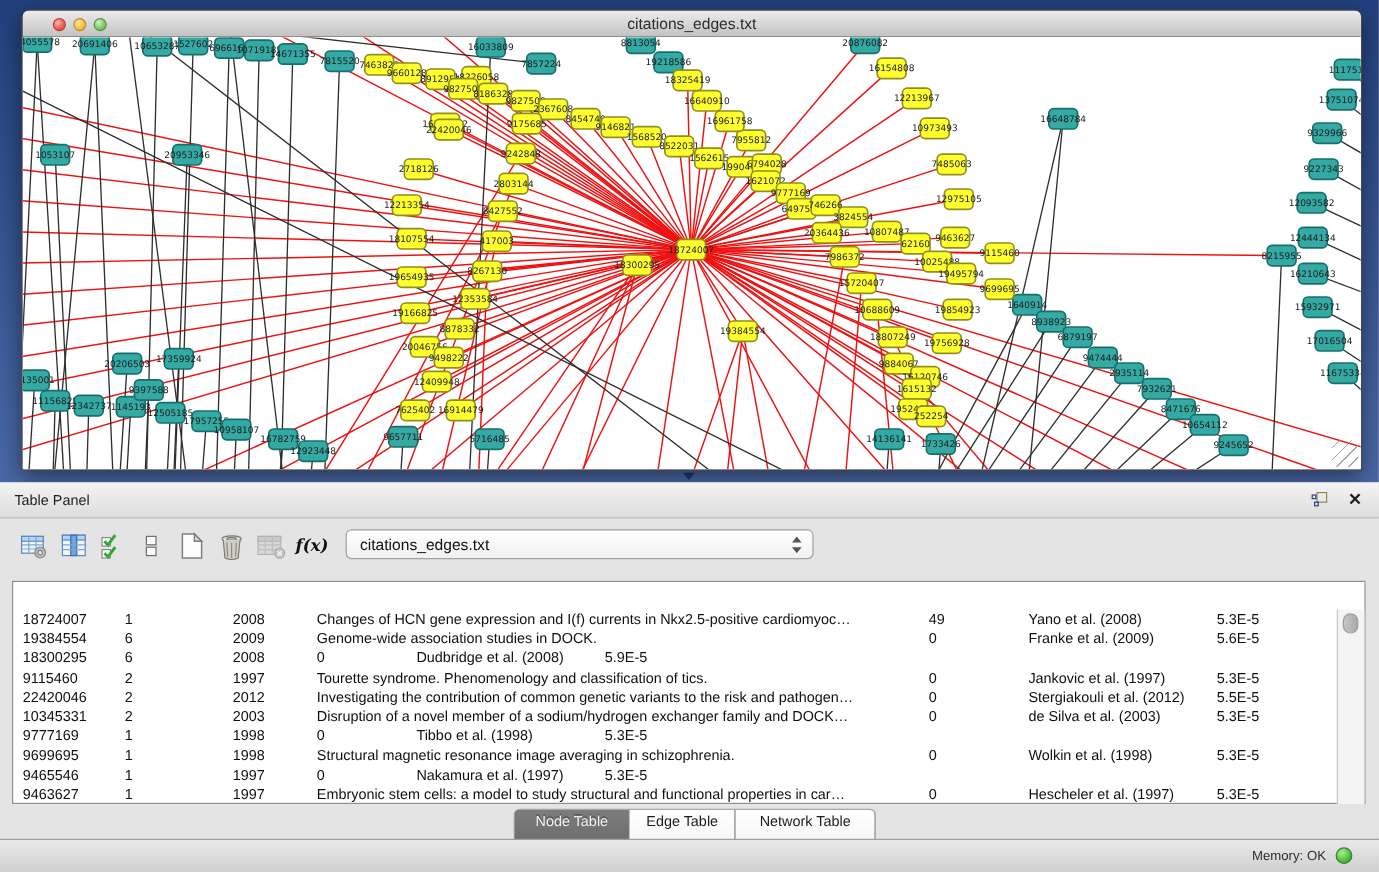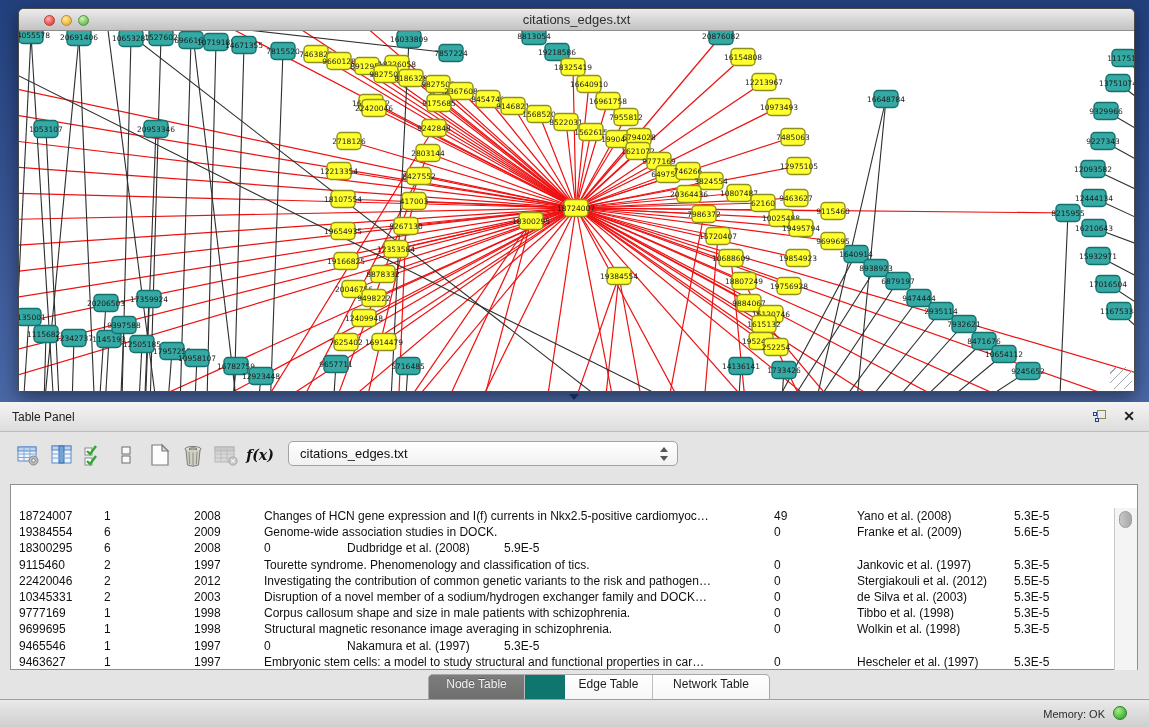--- a/index.html
+++ b/index.html
@@ -62,21 +62,21 @@
   .tbody { position:absolute; left:0; top:23px; width:1104px; height:162px; overflow:hidden; }
   .tr { display:flex; height:16.2px; }
   .td { font-size:12px; color:#101010; line-height:16px; padding-left:8px;
     overflow:hidden; white-space:nowrap; }
   .vscroll { position:absolute; right:0; top:23px; width:23px; height:162px;
     background:#f4f4f4; border-left:1px solid #c9c9c9; }
   .vthumb { position:absolute; left:4px; top:3px; width:13px; height:17px; border-radius:7px;
     background:linear-gradient(90deg,#c7c7c7,#a8a8a8); border:1px solid #9a9a9a; }
 
   .tabbar { position:absolute; left:428px; top:674px; height:39px; display:flex;
-    border:1px solid #a8a8a8; border-radius:5px; overflow:hidden; background:#0f766e;
+    border:1px solid #a8a8a8; border-radius:5px; overflow:hidden; background:#404040;
     box-shadow:0 1px 0 rgba(255,255,255,.7); }
   .tab { height:100%; font-size:12px; line-height:19px; text-align:center; color:#1c1c1c;
     background:linear-gradient(180deg,#ffffff,#f2f2f2); border-right:1px solid #bdbdbd; }
   .tab:last-child { border-right:none; }
   .tab.active { background:linear-gradient(180deg,#7d7d7d,#676767); color:#f2f2f2;
     text-shadow:0 -1px 0 rgba(0,0,0,.3); }
 
   .status-bar { position:absolute; left:0; top:699px; width:1149px; height:28px;
     background:linear-gradient(180deg,#e9e9e9,#cfcfcf); border-top:1px solid #9f9f9f; }
   .mem-label { position:absolute; right:44px; top:8px; font-size:11px; color:#2d2d2d; }
@@ -665,21 +665,20 @@
         <div class="td" style="width: 70px;">2003</div>
         <div class="td" style="width: 510px;">Disruption of a novel member of a sodium/hydrogen exchanger family and DOCK…</div>
         <div class="td" style="width: 83px;">0</div>
         <div class="td" style="width: 157px;">de Silva et al. (2003)</div>
         <div class="td" style="width: 109px;">5.3E-5</div>
       </div>
       <div class="tr">
         <div class="td" style="width: 85px;">9777169</div>
         <div class="td" style="width: 90px;">1</div>
         <div class="td" style="width: 70px;">1998</div>
-        <div class="td" style="width: 510px;">Corpus callosum shape and size in male patients with schizophrenia.</div>
         <div class="td" style="width: 83px;">0</div>
         <div class="td" style="width: 157px;">Tibbo et al. (1998)</div>
         <div class="td" style="width: 109px;">5.3E-5</div>
       </div>
       <div class="tr">
         <div class="td" style="width: 85px;">9699695</div>
         <div class="td" style="width: 90px;">1</div>
         <div class="td" style="width: 70px;">1998</div>
         <div class="td" style="width: 510px;">Structural magnetic resonance image averaging in schizophrenia.</div>
         <div class="td" style="width: 83px;">0</div>
@@ -704,20 +703,20 @@
         <div class="td" style="width: 109px;">5.3E-5</div>
       </div>
     </div>
   <div class="vscroll">
     <div class="vthumb"></div>
   </div>
 </div>
 
 <div class="tabbar" id="tabbar">
     <div class="tab active" style="width: 96px;">Node Table</div>
-    <div class="tab" style="width: 88px; margin-left: 40px;">Edge Table</div>
+    <div class="tab" style="width: 88px;">Edge Table</div>
     <div class="tab" style="width: 116px;">Network Table</div>
   </div>
 
 <div class="status-bar">
   <span class="mem-label">Memory: OK</span>
   <span class="mem-dot"></span>
 </div>
 
 </body></html>

